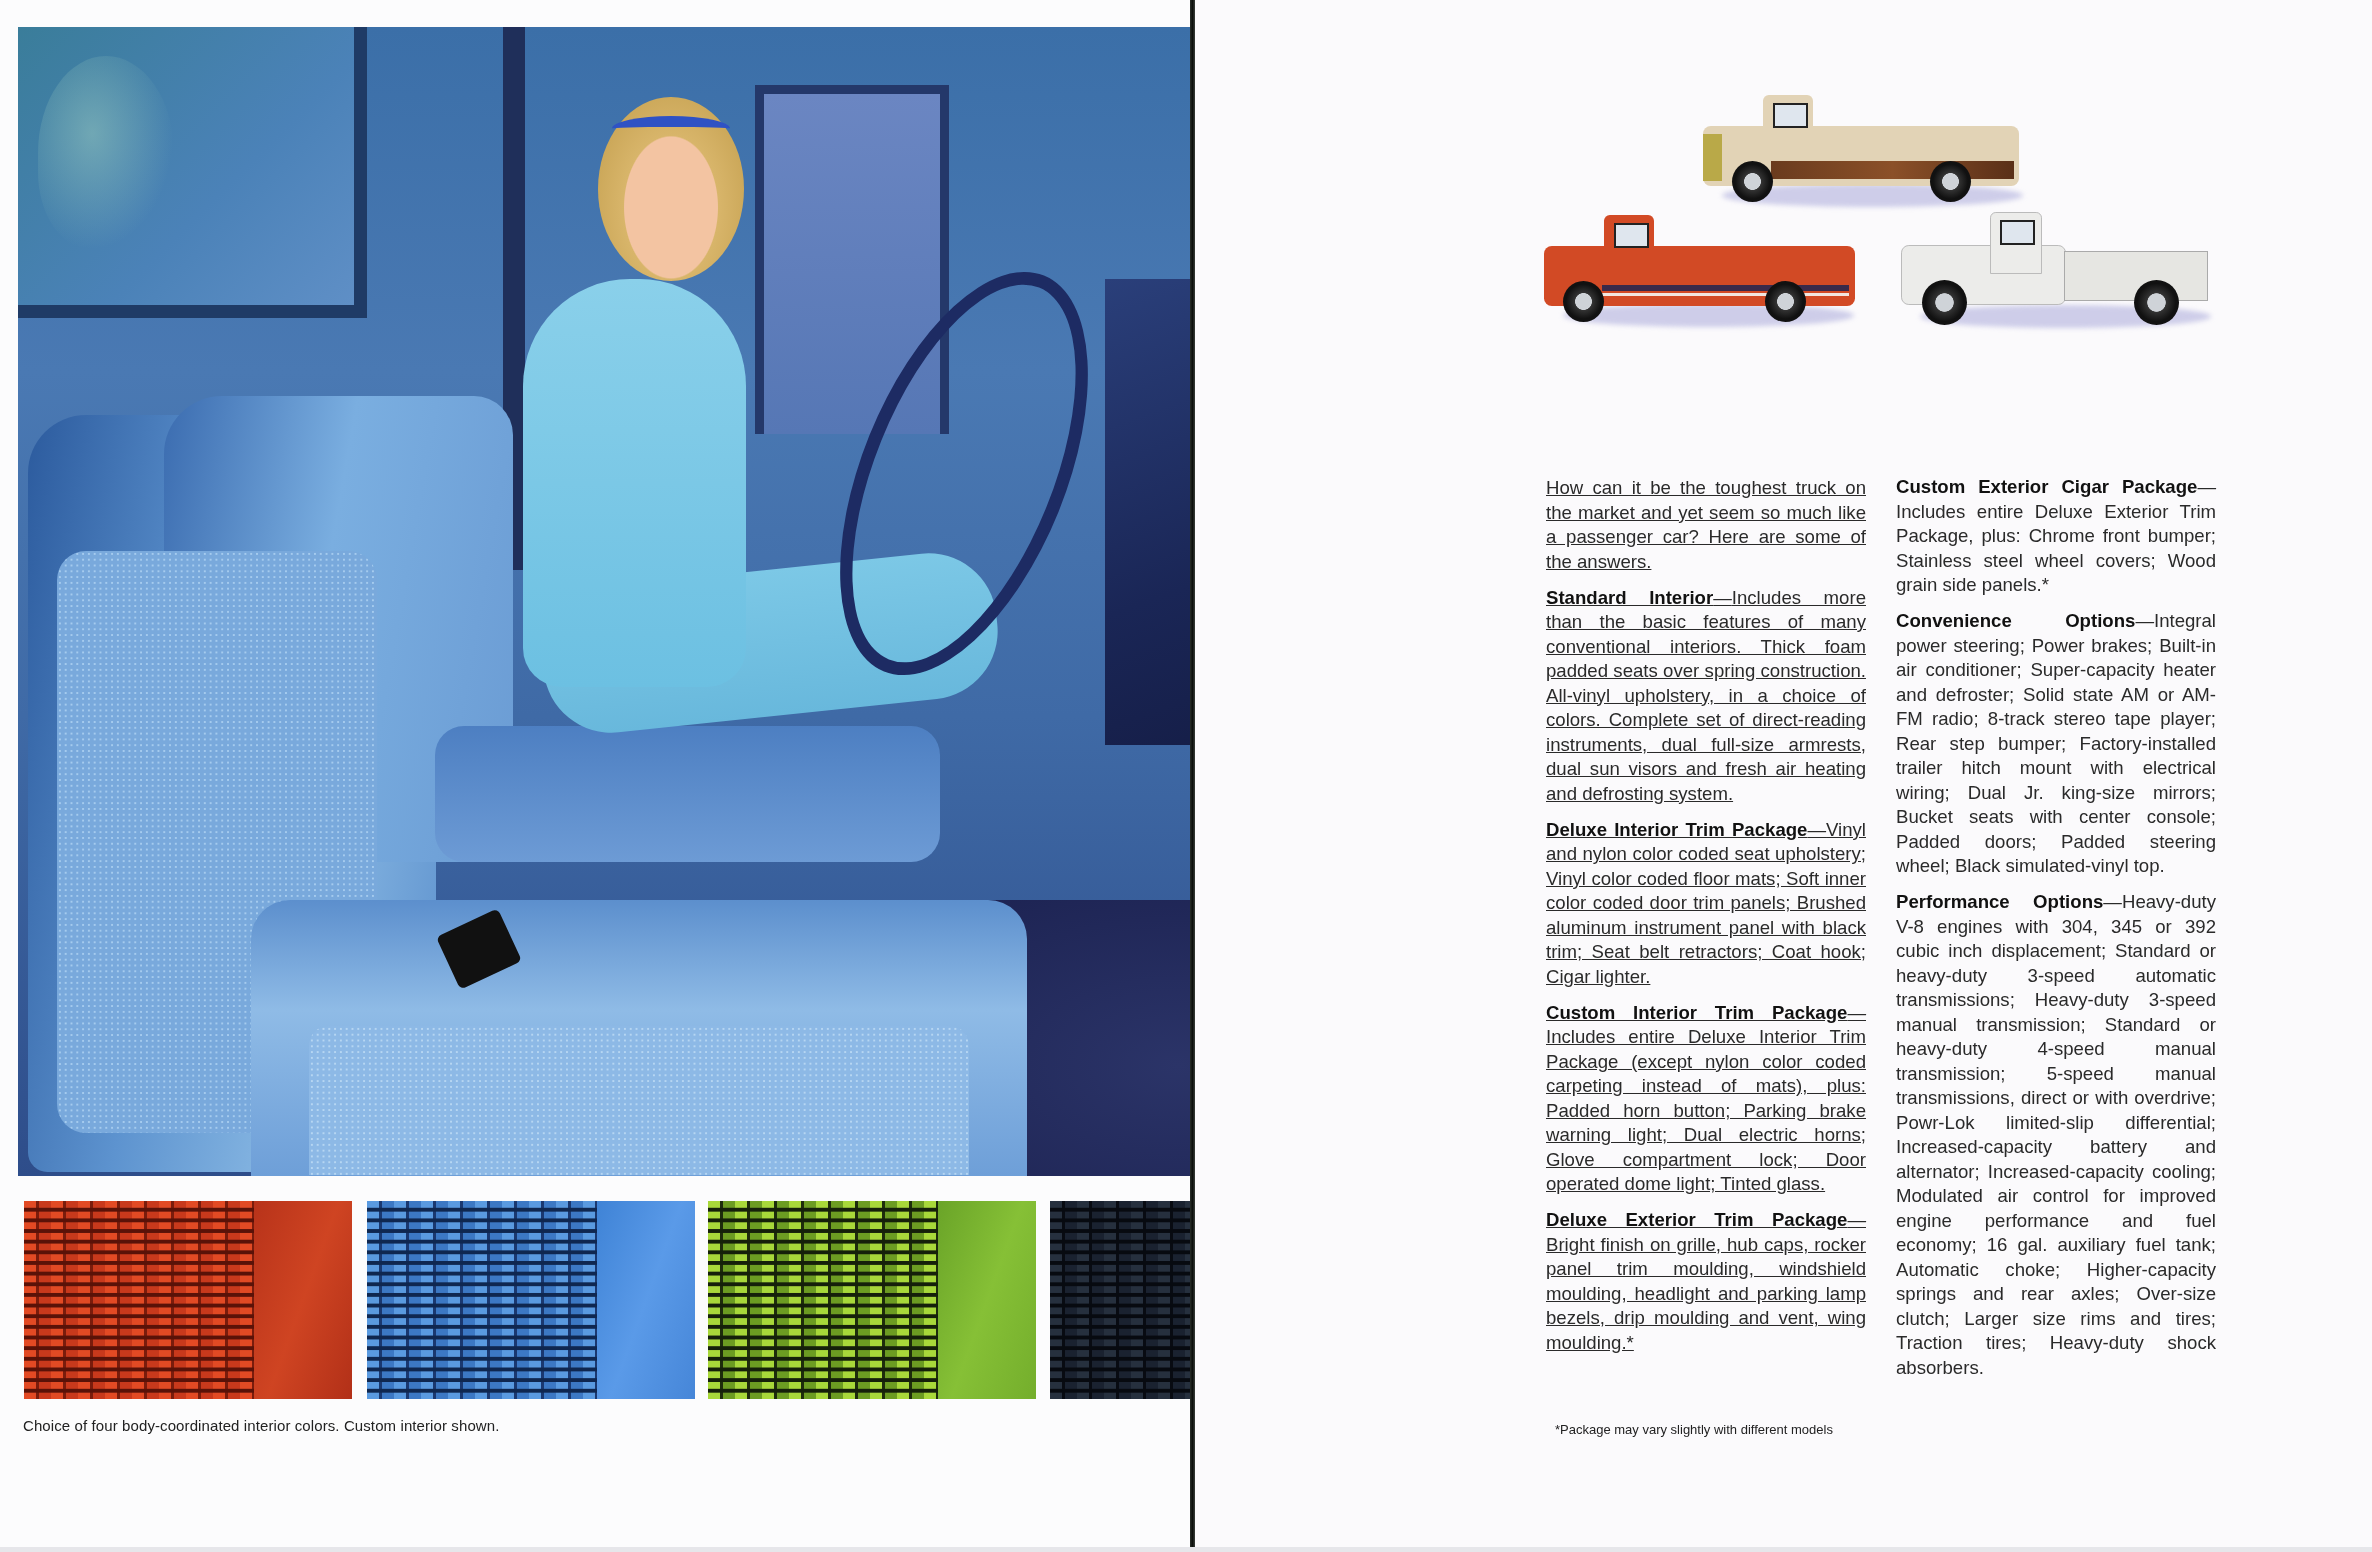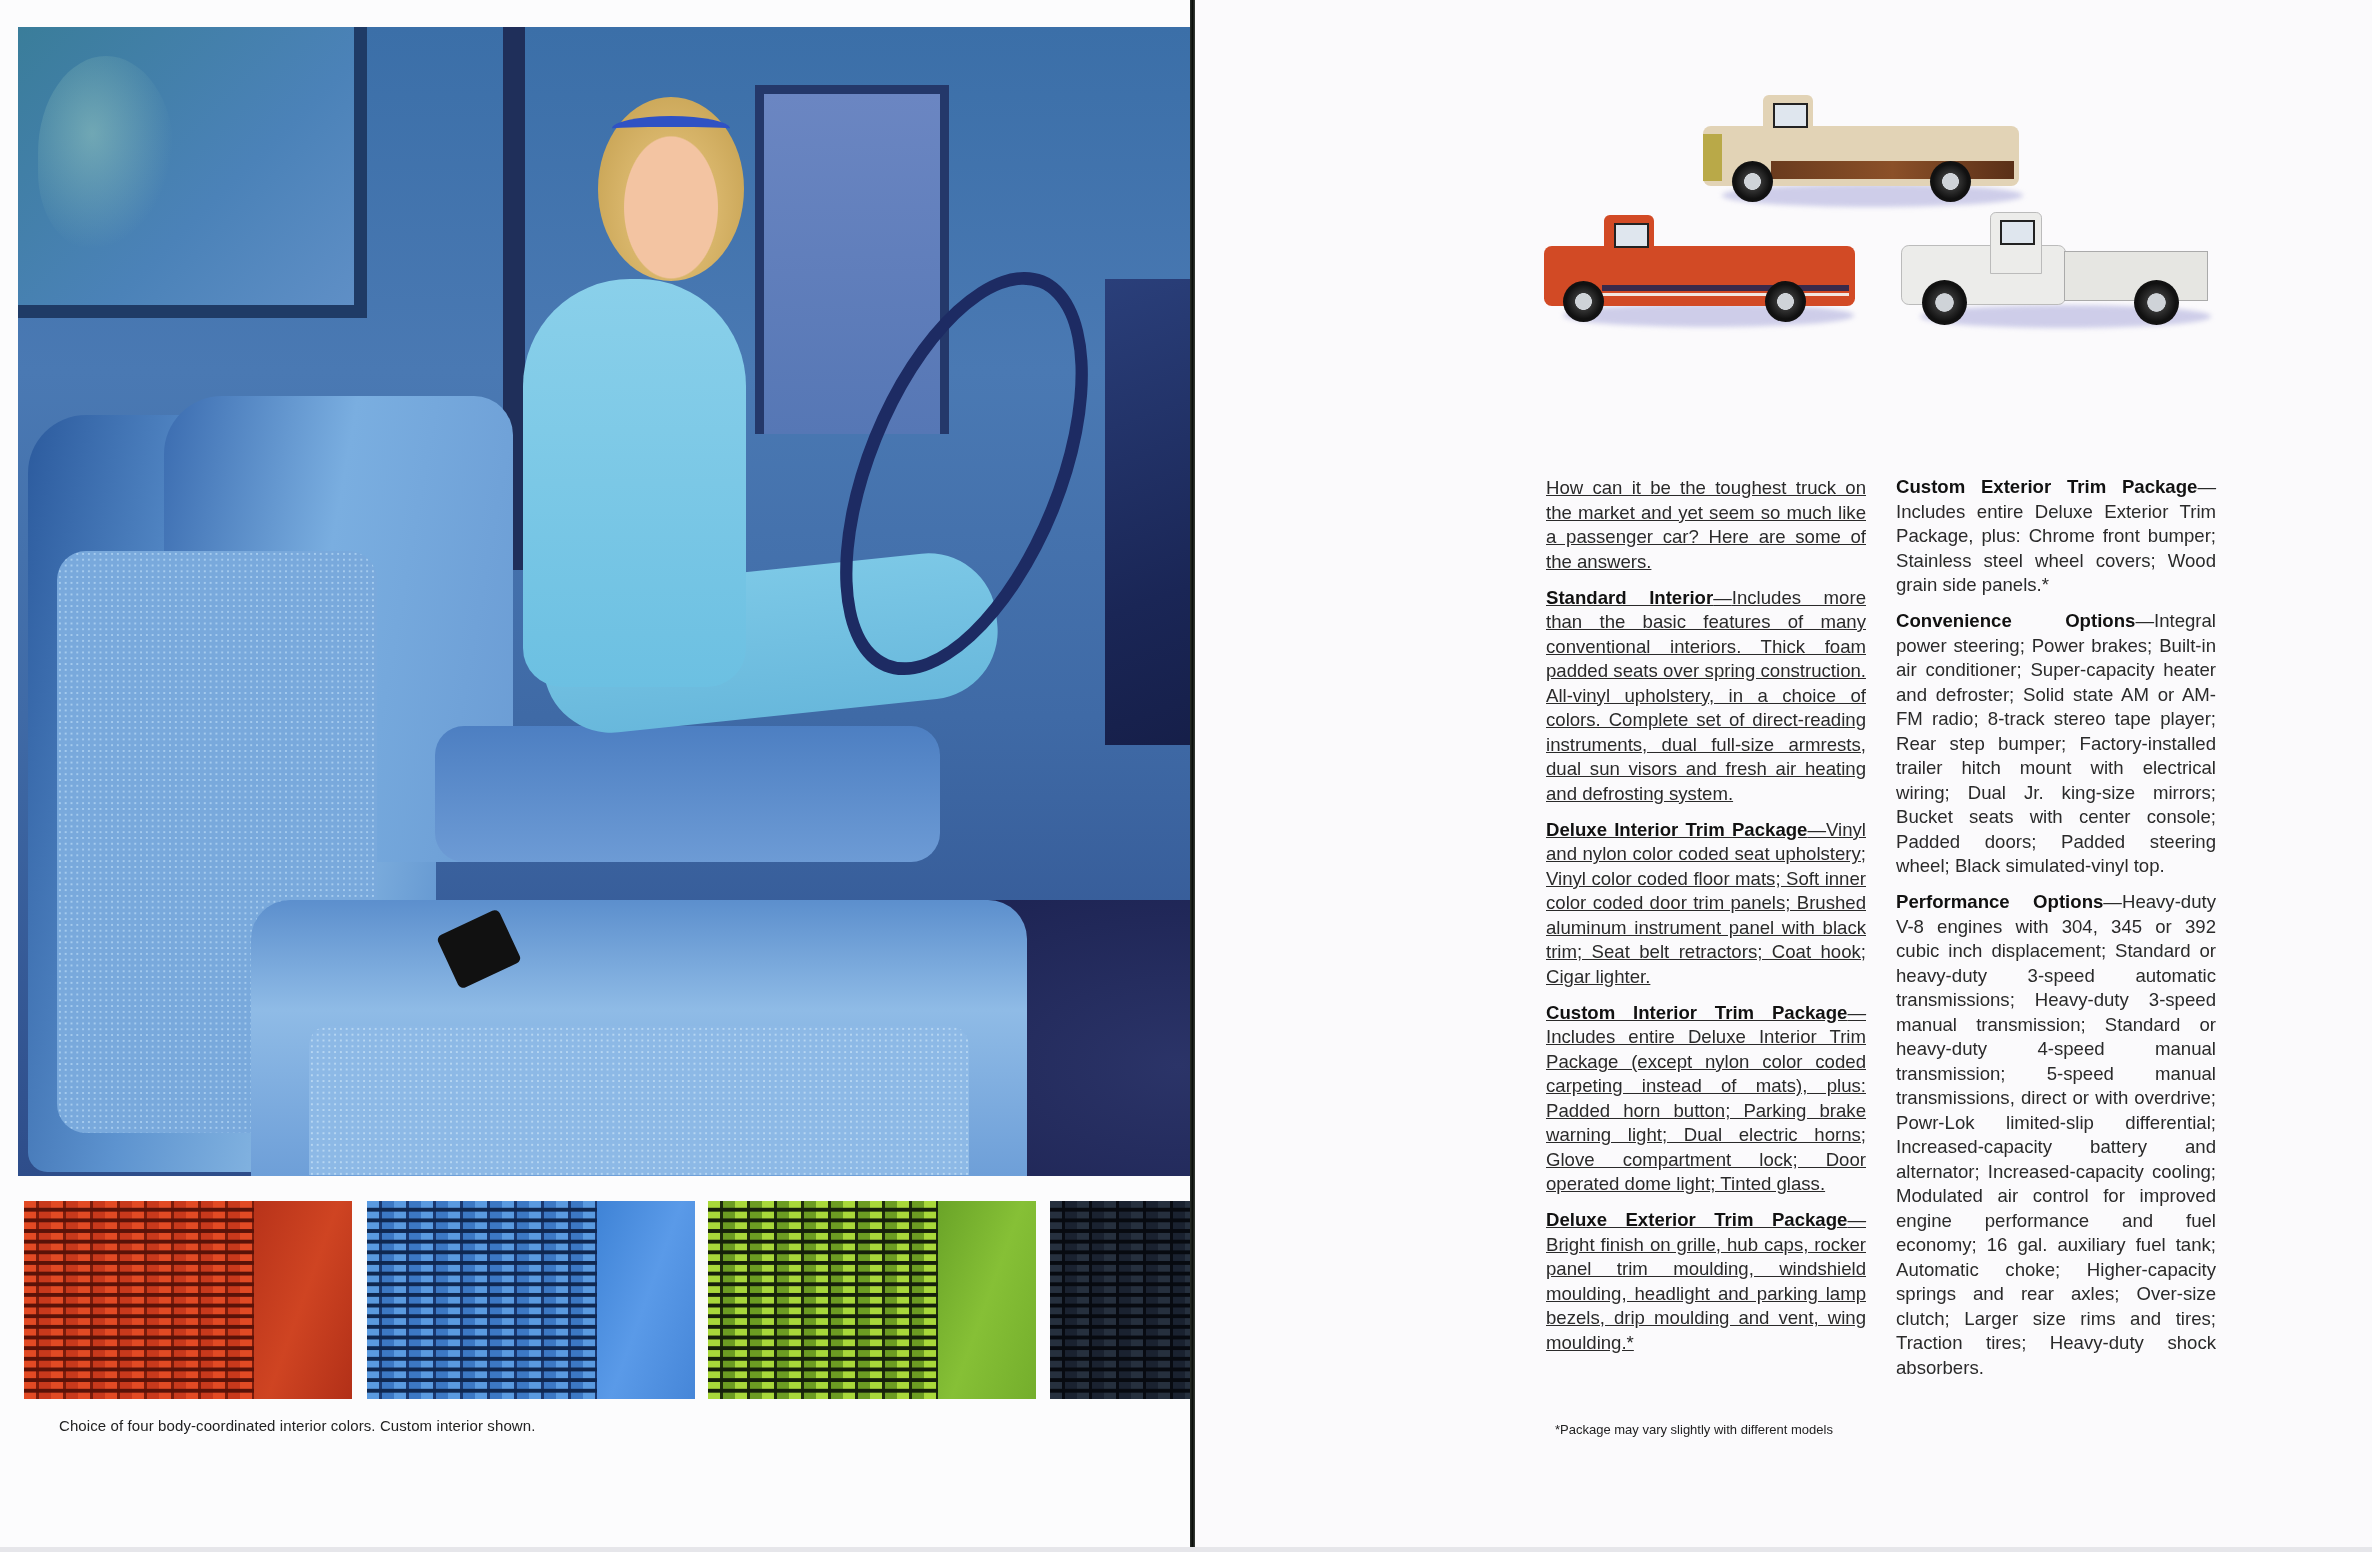--- a/index.html
+++ b/index.html
@@ -48,21 +48,21 @@
   .photo .spine-glare { position: absolute; left: 1192px; top: 0; width: 29px; height: 1149px;
     background: linear-gradient(90deg, rgba(255,255,255,0), rgba(220,210,230,.65) 50%, rgba(255,255,255,0)); }
 
   
   .swatches { position: absolute; left: 24px; top: 1201px; width: 1349px; height: 198px; }
   .swatch { position: absolute; top: 0; width: 328px; height: 198px; display: flex; }
   .swatch .weave { flex: 0 0 70%; height: 100%; }
   .swatch .leather { flex: 1; height: 100%; }
   .swatch .weave { background-size: 27px 21.3px; }
 
-  .caption { position: absolute; left: 23px; top: 1417px; font-size: 15px; color: #222; letter-spacing: 0.1px; margin-left: 36px; }
+  .caption { position: absolute; left: 23px; top: 1417px; font-size: 15px; color: #222; letter-spacing: 0.1px; }
 
   
   .truck { position: absolute; }
   .truck .bed { position: absolute; }
   .truck .cab { position: absolute; }
   .truck .win { position: absolute; background: #dfe6ee; border: 2.9px solid #222; }
   .truck .tire { position: absolute; border-radius: 50%; background: radial-gradient(circle,#cfd3d8 28%,#333 30%,#111 60%); }
   .truck .shadow { position: absolute; background: rgba(150,150,210,.45); border-radius: 50%; filter: blur(2.9px); }
   .truck .stripe { position: absolute; height: 5.8px; }
 
@@ -168,21 +168,21 @@
 
   <div class="col col-1">
     <p>How can it be the toughest truck on the market and yet seem so much like a passenger car? Here are some of the answers.</p>
     <p><b>Standard Interior</b><span>—</span><span>Includes more than the basic features of many conventional interiors. Thick foam padded seats over spring construction. All-vinyl upholstery, in a choice of colors. Complete set of direct-reading instruments, dual full-size armrests, dual sun visors and fresh air heating and defrosting system.</span></p>
     <p><b>Deluxe Interior Trim Package</b><span>—</span><span>Vinyl and nylon color coded seat upholstery; Vinyl color coded floor mats; Soft inner color coded door trim panels; Brushed aluminum instrument panel with black trim; Seat belt retractors; Coat hook; Cigar lighter.</span></p>
     <p><b>Custom Interior Trim Package</b><span>—</span><span>Includes entire Deluxe Interior Trim Package (except nylon color coded carpeting instead of mats), plus: Padded horn button; Parking brake warning light; Dual electric horns; Glove compartment lock; Door operated dome light; Tinted glass.</span></p>
     <p><b>Deluxe Exterior Trim Package</b><span>—</span><span>Bright finish on grille, hub caps, rocker panel trim moulding, windshield moulding, headlight and parking lamp bezels, drip moulding and vent, wing moulding.*</span></p>
   </div>
 
   <div class="col col-2">
-    <p><b>Custom Exterior Trim Package</b><span>—</span><span>Includes entire Deluxe Exterior Trim Package, plus: Chrome front bumper; Stainless steel wheel covers; Wood grain side panels.*</span></p>
+    <p><b>Custom Exterior Cigar Package</b><span>—</span><span>Includes entire Deluxe Exterior Trim Package, plus: Chrome front bumper; Stainless steel wheel covers; Wood grain side panels.*</span></p>
     <p><b>Convenience Options</b><span>—</span><span>Integral power steering; Power brakes; Built-in air conditioner; Super-capacity heater and defroster; Solid state AM or AM-FM radio; 8-track stereo tape player; Rear step bumper; Factory-installed trailer hitch mount with electrical wiring; Dual Jr. king-size mirrors; Bucket seats with center console; Padded doors; Padded steering wheel; Black simulated-vinyl top.</span></p>
     <p><b>Performance Options</b><span>—</span><span>Heavy-duty V-8 engines with 304, 345 or 392 cubic inch displacement; Standard or heavy-duty 3-speed automatic transmissions; Heavy-duty 3-speed manual transmission; Standard or heavy-duty 4-speed manual transmission; 5-speed manual transmissions, direct or with overdrive; Powr-Lok limited-slip differential; Increased-capacity battery and alternator; Increased-capacity cooling; Modulated air control for improved engine performance and fuel economy; 16 gal. auxiliary fuel tank; Automatic choke; Higher-capacity springs and rear axles; Over-size clutch; Larger size rims and tires; Traction tires; Heavy-duty shock absorbers.</span></p>
   </div>
 
   <div class="footnote">*Package may vary slightly with different models</div>
 
   <div class="bottom-edge"></div>
 </div>
 
 

